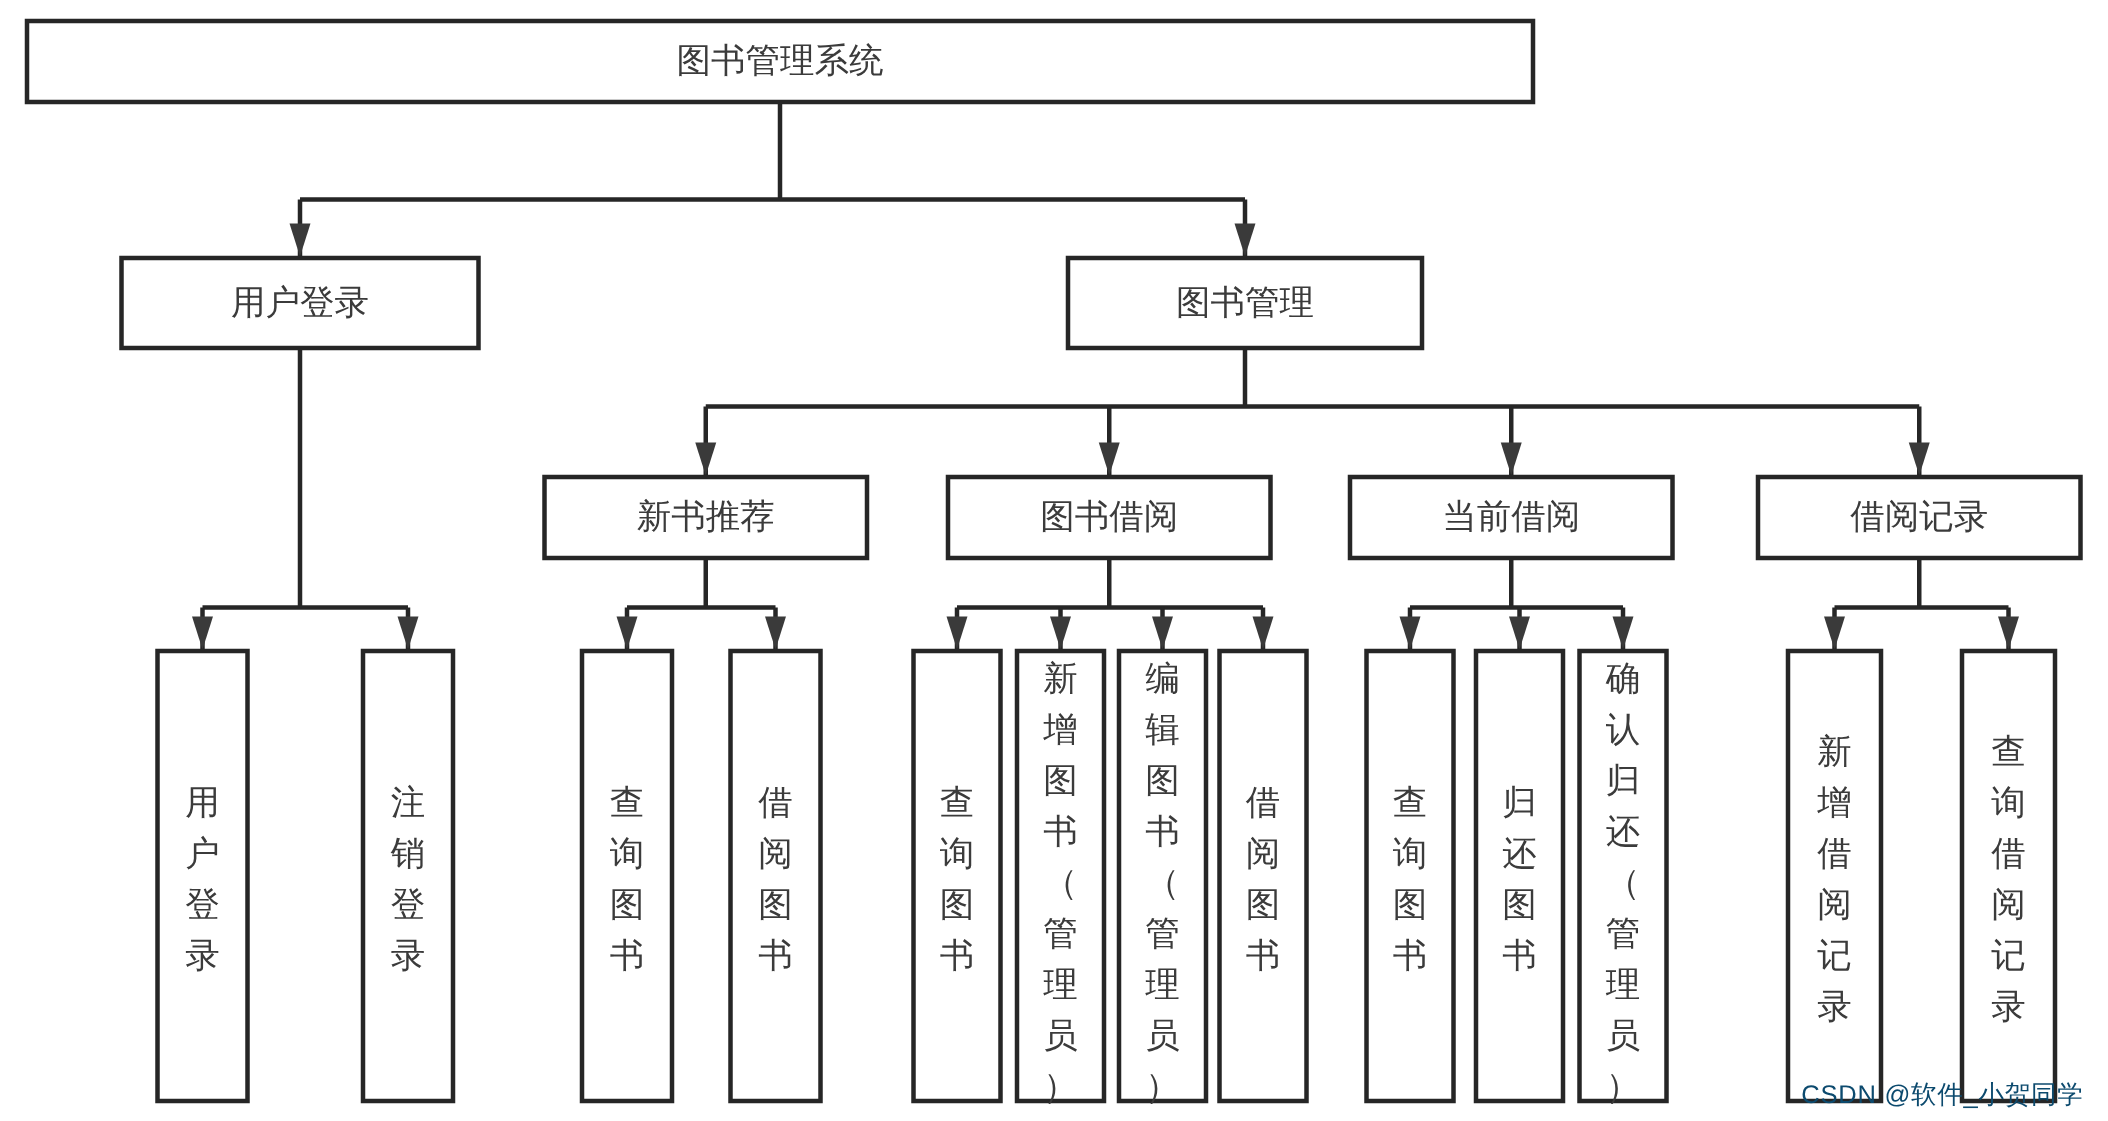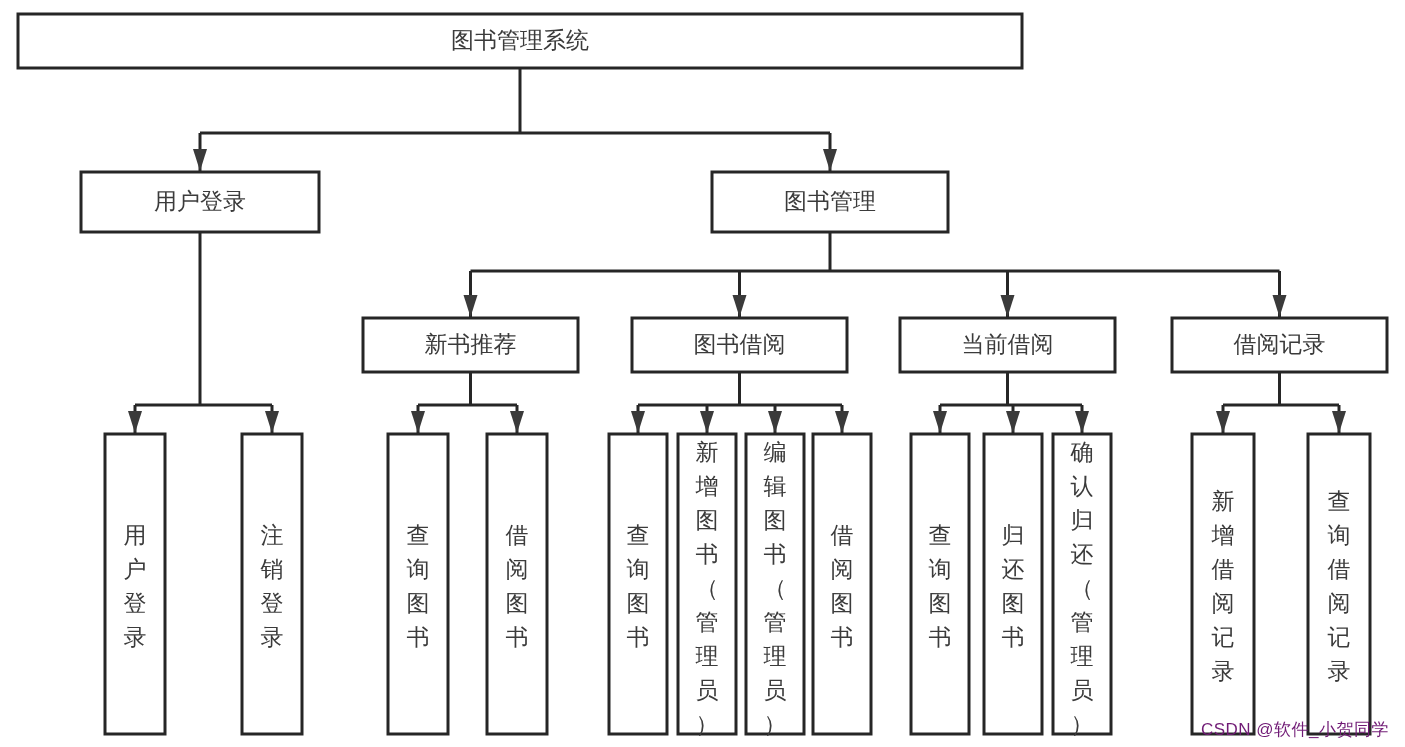--- a/index.html
+++ b/index.html
@@ -55,21 +55,21 @@
     font-size: 23px;
     fill: #3b3b3b;
     text-anchor: middle;
   }
   .watermark {
     position: absolute;
     right: 16px;
     bottom: 6px;
     font-family: "Liberation Sans", "DejaVu Sans", sans-serif;
     font-size: 17px;
-    color: #701a75;
+    color: #0c4a6e;
     letter-spacing: 0.5px;
     white-space: nowrap;
     pointer-events: none;
   }
 </style>
 </head>
 <body>
 
 <div id="diagram-root">
   <svg class="flow" viewBox="0 0 1405 747">

